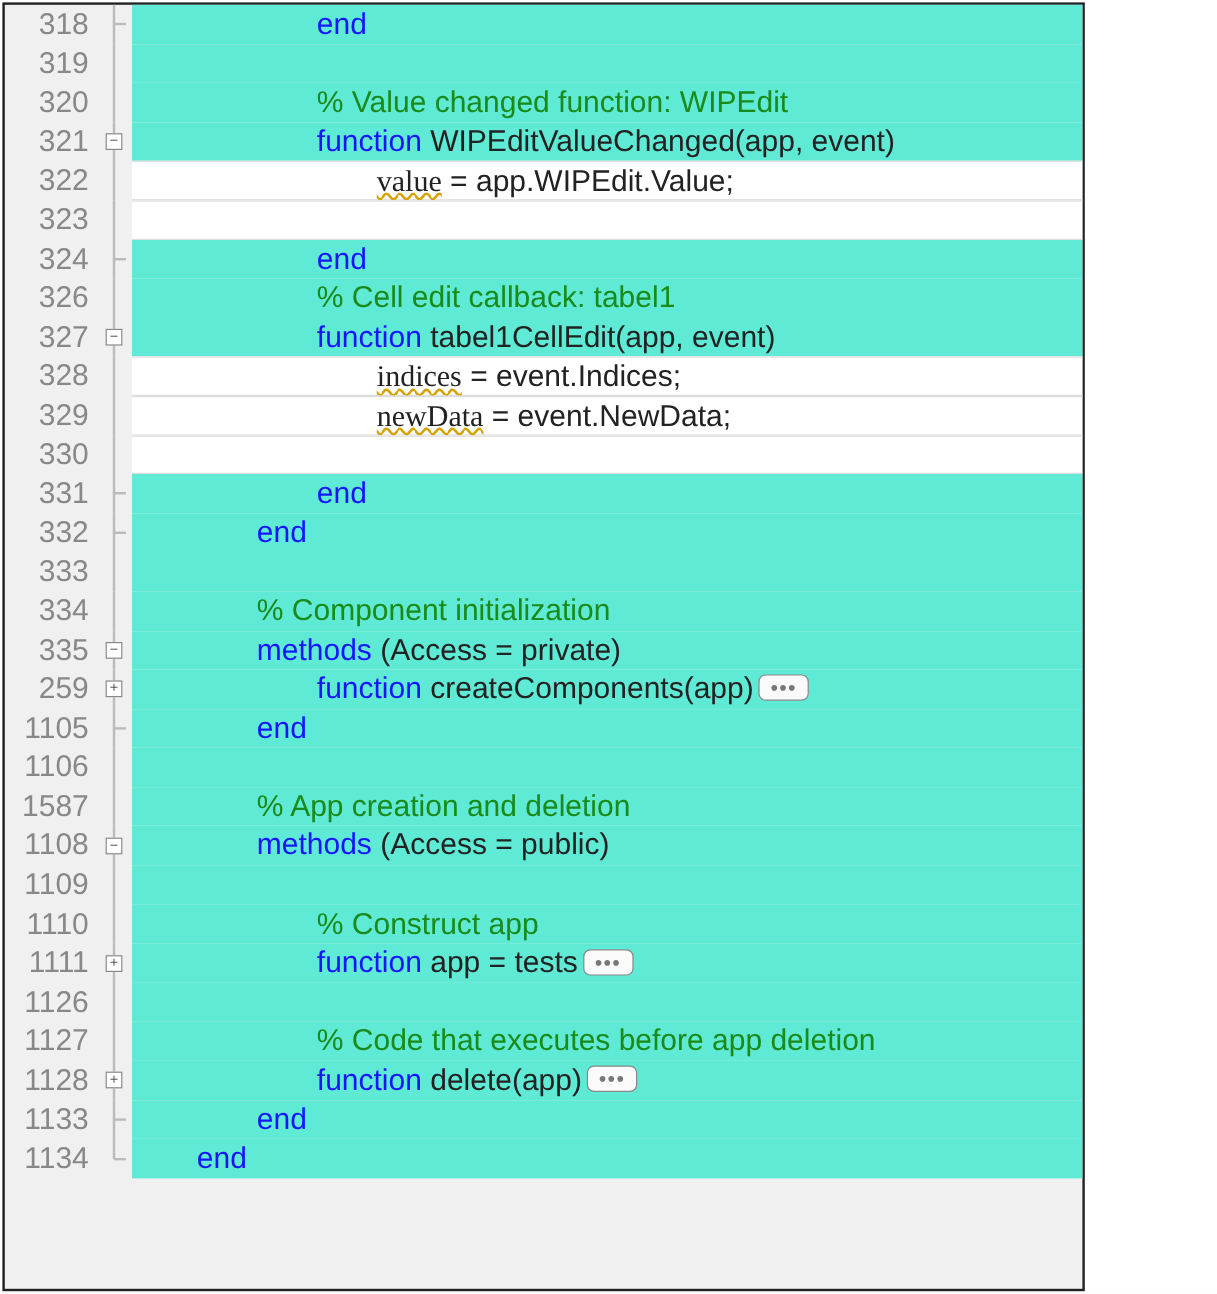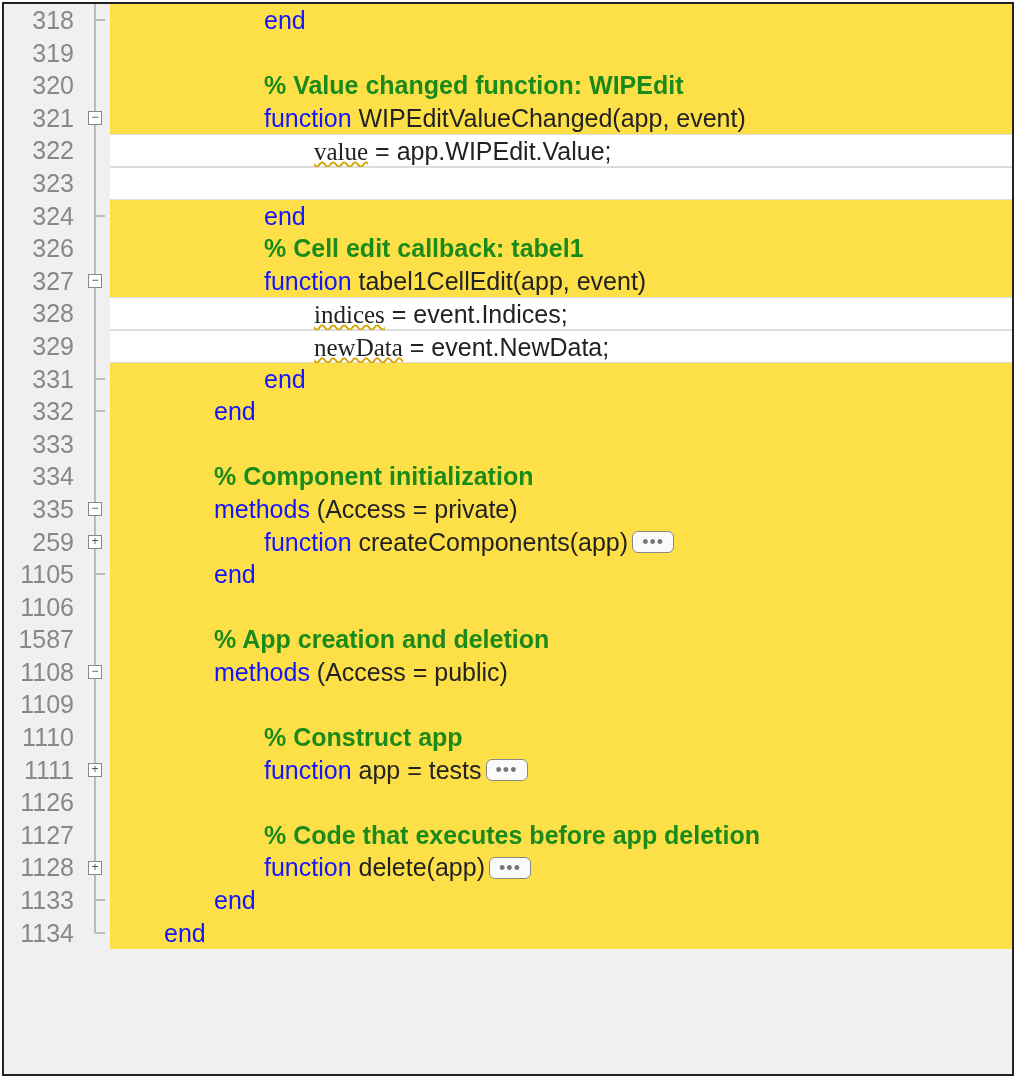--- a/index.html
+++ b/index.html
@@ -6,21 +6,21 @@
   html, body {
     width: 1014px;
     height: 1078px;
     overflow: hidden;
     font-family: "Segoe UI", Arial, sans-serif;
     font-size: 25px;
     background: #fff;
   }
   .editor-wrap {
     border: 2px solid #222;
-    width: 1012px;
+    width: 902px;
     height: 1074px;
     margin: 2px;
     background: #f0f0f0;
     position: relative;
   }
   .row {
     display: flex;
     align-items: stretch;
     height: 32.6px;
     width: 100%;
@@ -77,24 +77,24 @@
   }
   .code-cell {
     flex: 1;
     line-height: 32.6px;
     white-space: pre;
     padding-left: 4px;
     font-size: 25px;
     color: #222;
     position: relative;
   }
-  .code-cell.gray-bg { background: #fde047; }
+  .code-cell.gray-bg { background: #5eead4; }
   .code-cell.white-bg { background: #ffffff; border-top: 1px solid #ddd; border-bottom: 1px solid #ddd; }
   .tok-kw { color: #1515ff; }
-  .tok-comment { color: #1a8a1a; font-weight: bold; }
+  .tok-comment { color: #1a8a1a; }
   .tok-plain { color: #222; }
   .warn-underline {
     text-decoration: underline;
     text-decoration-style: wavy;
     text-decoration-color: #d6a200;
     text-decoration-thickness: 1.5px;
     font-family: Liberation Serif, serif;
   }
   .ellipsis-btn {
     display: inline-flex;
@@ -201,20 +201,27 @@
       <div class="code-cell white-bg"><span class="indent i4"></span><span class="tok-plain warn-underline">indices</span><span class="tok-plain"> = event.Indices;</span></div>
     </div>
     <div class="row">
       <div class="gutter-num">329</div>
       <div class="fold-cell">
         <div class="fold-line full"></div>
       </div>
       <div class="code-cell white-bg"><span class="indent i4"></span><span class="tok-plain warn-underline">newData</span><span class="tok-plain"> = event.NewData;</span></div>
     </div>
     <div class="row">
+      <div class="gutter-num">330</div>
+      <div class="fold-cell">
+        <div class="fold-line full"></div>
+      </div>
+      <div class="code-cell white-bg"></div>
+    </div>
+    <div class="row">
       <div class="gutter-num">331</div>
       <div class="fold-cell">
         <div class="fold-line full"></div>
         <div class="fold-end"></div>
       </div>
       <div class="code-cell gray-bg"><span class="indent i3"></span><span class="tok-kw">end</span></div>
     </div>
     <div class="row">
       <div class="gutter-num">332</div>
       <div class="fold-cell">

